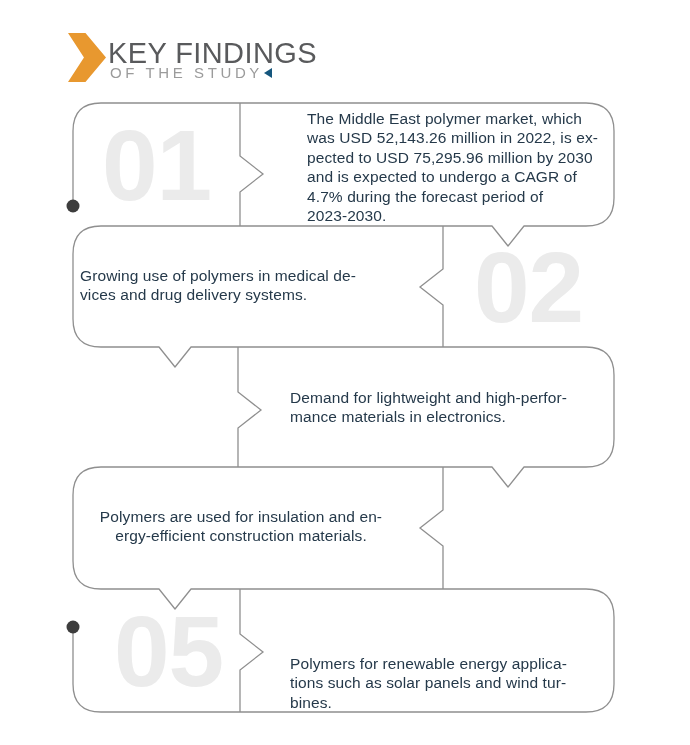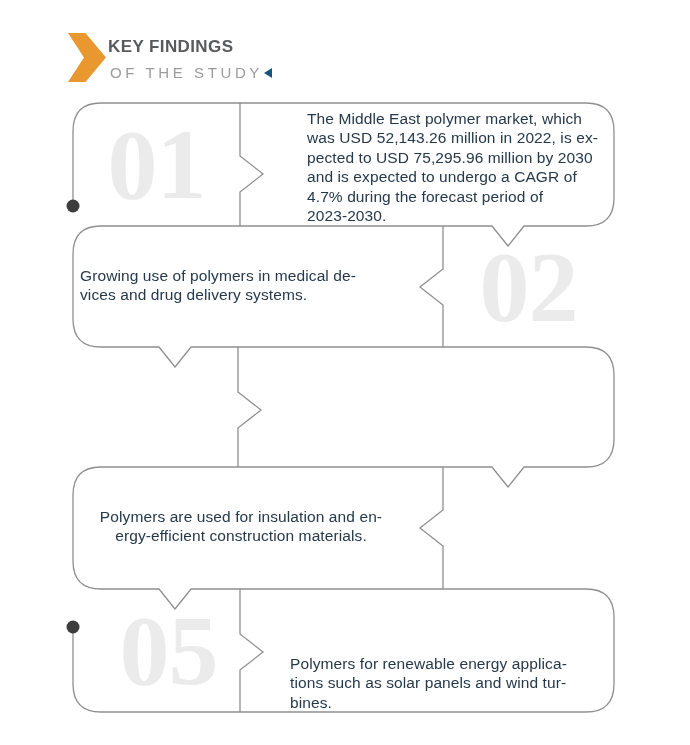--- a/index.html
+++ b/index.html
@@ -14,40 +14,40 @@
 
   
   .logo{position:absolute;left:68px;top:33px;height:50px;}
   .logo-arrow{
     position:absolute;left:0;top:0;width:38px;height:49px;
     background:#E8982F;
     clip-path:polygon(0 0,46% 0,100% 50%,46% 100%,0 100%,42% 50%);
   }
   .logo-title{
     position:absolute;left:40px;top:4px;
-    font-size:17px;font-weight:700;color:#595A5C;
+    font-size:29px;font-weight:400;color:#595A5C;
     letter-spacing:0.4px;white-space:nowrap;
   }
   .logo-subtitle-row{position:absolute;left:42px;top:31px;display:flex;align-items:center;}
   .logo-subtitle{
     font-size:15px;font-weight:400;color:#9B9B9B;
     letter-spacing:3.6px;white-space:nowrap;
   }
   .logo-mark{
     width:0;height:0;margin-left:1px;margin-top:1px;
     border-top:5px solid transparent;
     border-bottom:5px solid transparent;
     border-right:8px solid #15567D;
   }
 
   
   .finding-number{
     position:absolute;display:flex;align-items:center;justify-content:center;
     font-size:100px;font-weight:700;color:#EBEBEB;line-height:1;
-    letter-spacing:-1px;user-select:none;font-family:Liberation Serif, serif;
+    letter-spacing:-1px;user-select:none;
   }
   .num-1{left:73px;top:103px;width:167px;height:123px;}
   .num-2{left:443px;top:226px;width:171px;height:121px;}
   .num-3{left:73px;top:347px;width:164px;height:120px;}
   .num-4{left:443px;top:467px;width:171px;height:122px;}
   .num-5{left:85px;top:589px;width:167px;height:123px;}
 
   
   .finding-text{
     position:absolute;
@@ -107,20 +107,22 @@
 was USD 52,143.26 million in 2022, is ex-
 pected to USD 75,295.96 million by 2030
 and is expected to undergo a CAGR of
 4.7% during the forecast period of
 2023-2030.</div>
 
   <div class="finding-number num-2">02</div>
   <div class="finding-text txt-2">Growing use of polymers in medical de-
 vices and drug delivery systems.</div>
 
+  <div class="finding-text txt-3">Demand for lightweight and high-perfor-
+mance materials in electronics.</div>
 
   <div class="finding-text txt-4">Polymers are used for insulation and en-
 ergy-efficient construction materials.</div>
 
   <div class="finding-number num-5">05</div>
   <div class="finding-text txt-5">Polymers for renewable energy applica-
 tions such as solar panels and wind tur-
 bines.</div>
 
 </div>

